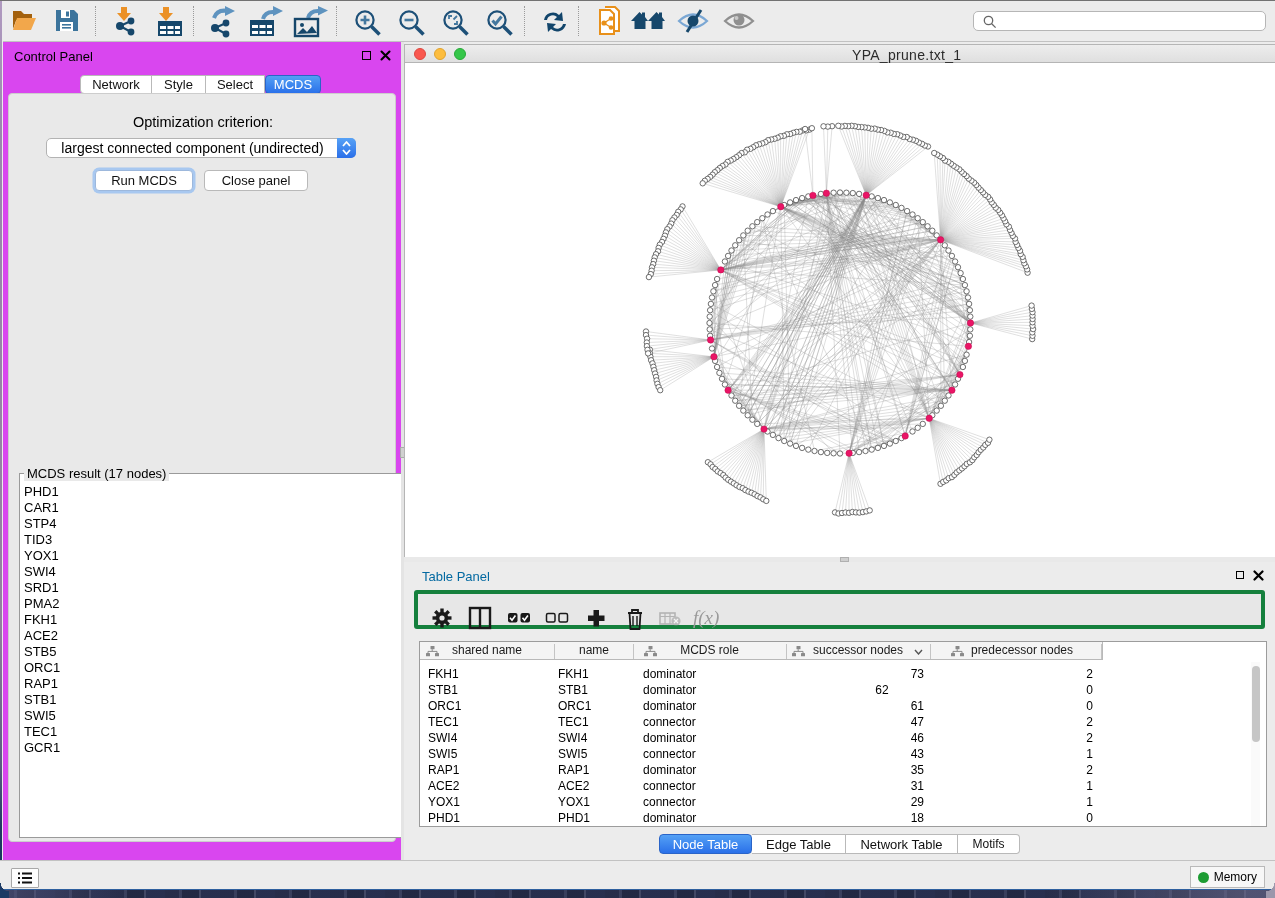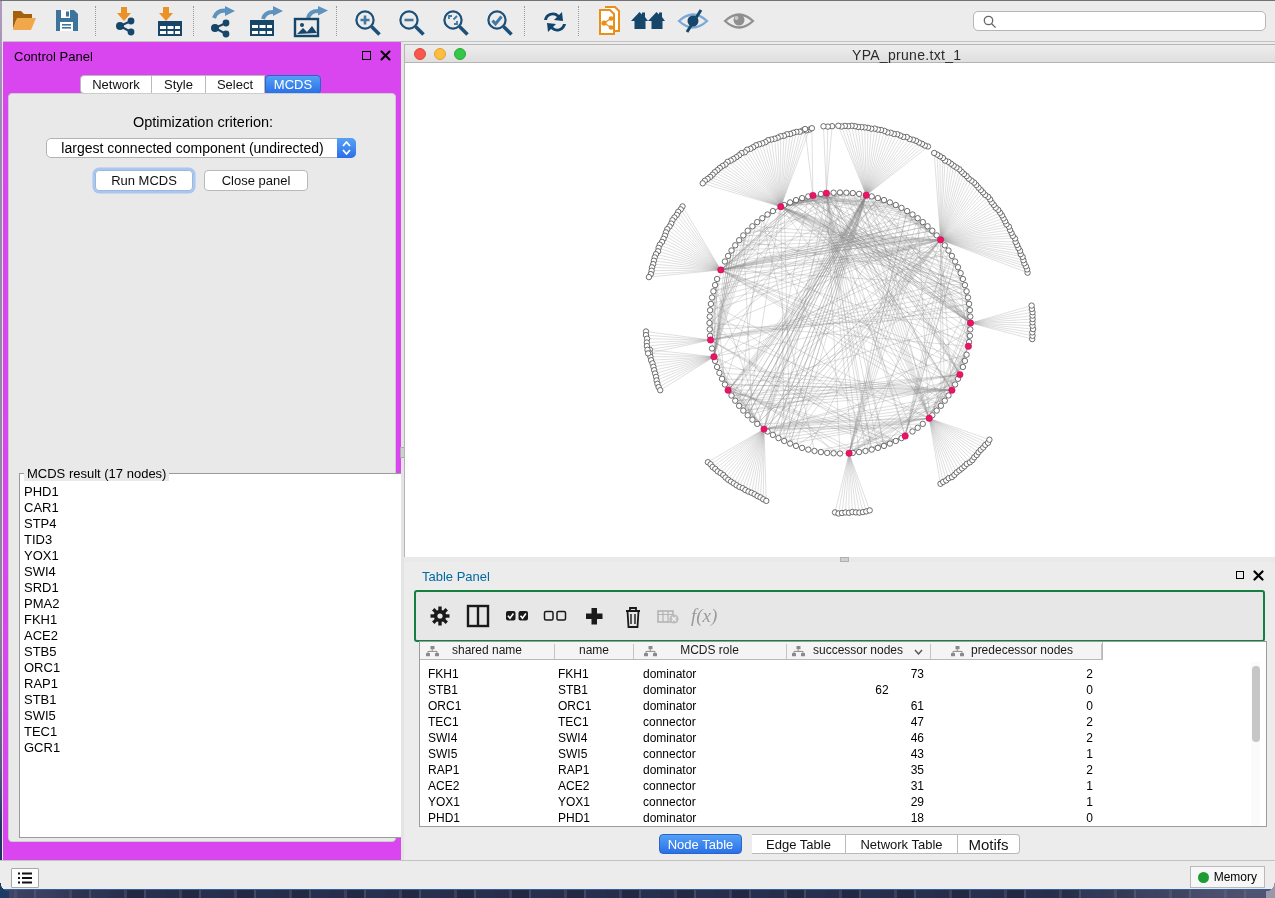--- a/index.html
+++ b/index.html
@@ -584,21 +584,21 @@
 <div class="abs" style="left:404px;top:557px;width:871px;height:5px;background:#e9e9e9"></div>
 <div class="abs" style="left:840px;top:557px;width:9px;height:5px;background:#cfcfcf;border:1px solid #b0b0b0"></div>
 
 <div class="abs" style="left:404px;top:562px;width:871px;height:298px;background:#ececec">
   <div class="abs" style="left:18px;top:7px;font-size:13px;color:#0369a1">Table Panel</div>
   <div class="abs" style="left:832px;top:9px;width:8px;height:8px;border:1.5px solid #000"></div>
   <svg class="abs" style="left:849px;top:8px" width="11" height="11" viewBox="0 0 11 11">
       <path d="M1.5 1.5 L9.5 9.5 M9.5 1.5 L1.5 9.5" stroke="#000" stroke-width="2.2" stroke-linecap="round"></path>
     </svg>
 
-  <div class="abs" style="left:10px;top:28px;width:851px;height:52px;background:#e7e7e7;border:2px solid #15803d;border-radius:3px">
+  <div class="abs" style="left:10px;top:28px;width:851px;height:39px;background:#e7e7e7;border:4px solid #15803d;border-radius:3px">
     <svg class="abs" style="left:14px;top:12px" width="300" height="24" viewBox="0 0 300 24">
 
       <g transform="translate(10,12)" fill="#1a1a1a">
         <circle r="6.2"></circle>
           <circle r="2.6" fill="#e7e7e7"></circle>
         <g>
           <rect x="-1.7" y="-9.5" width="3.4" height="4"></rect>
             <rect x="-1.7" y="5.5" width="3.4" height="4"></rect>
           <rect x="-9.5" y="-1.7" width="4" height="3.4"></rect>
             <rect x="5.5" y="-1.7" width="4" height="3.4"></rect>
@@ -767,24 +767,24 @@
           <span style="position:absolute;left:223px;top:1px">dominator</span>
           <span style="position:absolute;left:420px;top:1px;width:84px;text-align:right">18</span>
           <span style="position:absolute;left:589px;top:1px;width:84px;text-align:right">0</span>
         </div>
       </div>
       <div style="position:absolute;right:6px;top:20px;width:9px;height:164px;background:#fafafa">
         <div style="position:absolute;left:0.5px;top:4px;width:8px;height:76px;background:#c6c6c6;border-radius:5px"></div>
       </div>
   </div>
 
-  <div class="abs" style="left:255px;top:272px;width:83px;height:20px;background:linear-gradient(180deg,#54a1f5,#2a70e9);border:1px solid #2a64c8;border-radius:4px;color:#fff;font-size:13px;line-height:19px;text-align:center">Node Table</div>
+  <div class="abs" style="left:255px;top:272px;width:93px;height:20px;background:linear-gradient(180deg,#54a1f5,#2a70e9);border:1px solid #2a64c8;border-radius:4px;color:#fff;font-size:13px;line-height:19px;text-align:center">Node Table</div>
   <div class="abs" style="left:348px;top:272px;width:94px;height:20px;background:#fff;border:1px solid #b9b9b9;border-left:none;font-size:13px;line-height:19px;text-align:center">Edge Table</div>
   <div class="abs" style="left:442px;top:272px;width:112px;height:20px;background:#fff;border:1px solid #b9b9b9;border-left:none;font-size:13px;line-height:19px;text-align:center">Network Table</div>
-  <div class="abs" style="left:554px;top:272px;width:62px;height:20px;background:#fff;border:1px solid #b9b9b9;border-left:none;border-radius:0 4px 4px 0;font-size:15px;line-height:19px;text-align:center">Motifs</div>
+  <div class="abs" style="left:554px;top:272px;width:62px;height:20px;background:#fff;border:1px solid #b9b9b9;border-left:none;border-radius:0 4px 4px 0;font-size:12px;line-height:19px;text-align:center">Motifs</div>
 </div>
 
 <div class="abs" style="left:0px;top:860px;width:1275px;height:30px;background:#ececec;border-top:1px solid #c2c2c2">
   <div class="abs" style="left:11px;top:7px;width:28px;height:20px;background:#fdfdfd;border:1px solid #a8a8a8;border-radius:1px">
     <svg class="abs" style="left:6px;top:3px" width="14" height="13" viewBox="0 0 14 13" fill="#111">
       <rect x="0" y="0.5" width="2" height="2"></rect>
         <rect x="4" y="0.5" width="10" height="2"></rect>
       <rect x="0" y="5" width="2" height="2"></rect>
         <rect x="4" y="5" width="10" height="2"></rect>
       <rect x="0" y="9.5" width="2" height="2"></rect>

